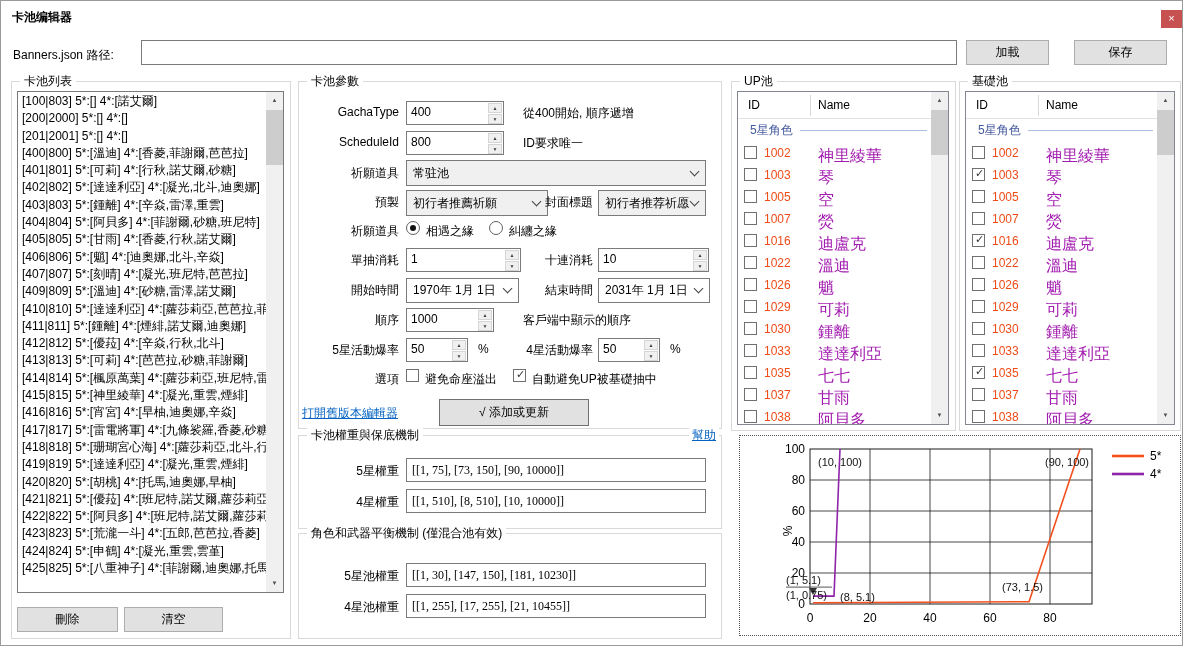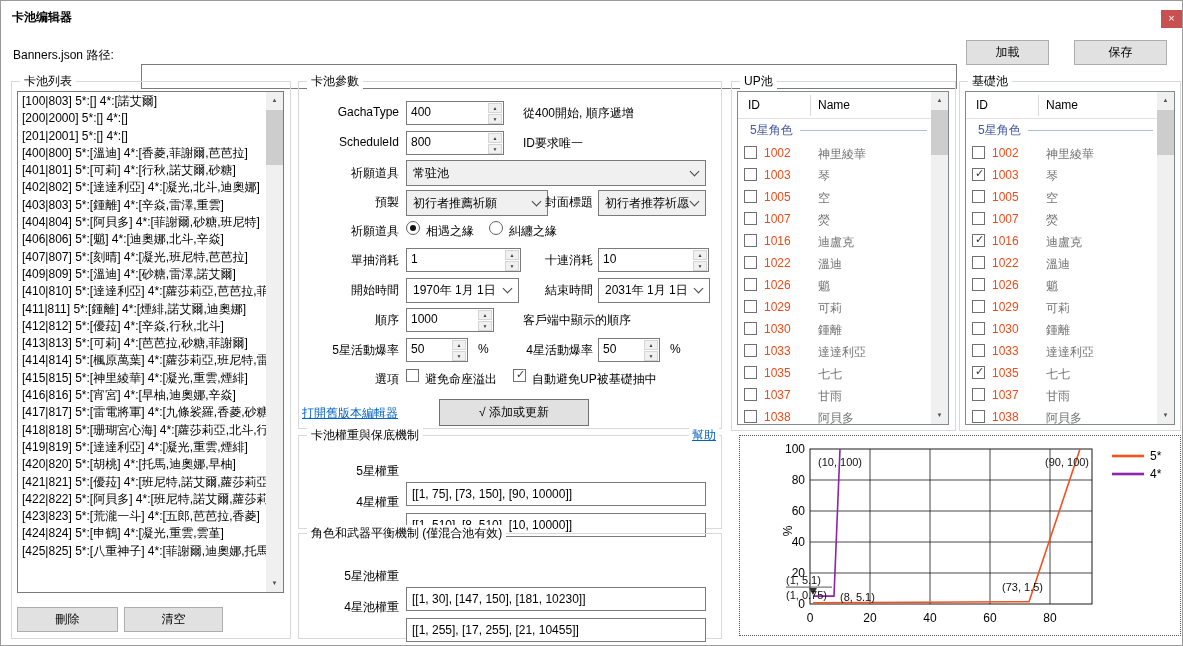--- a/index.html
+++ b/index.html
@@ -8,21 +8,21 @@
   .win { position:relative; width:1183px; height:646px; background:#fff; border:1px solid #9b9b9b; overflow:hidden; }
 
   
   .titlebar { position:absolute; left:0; top:0; width:100%; height:32px; background:#fff; }
   .title { position:absolute; left:11px; top:8px; font-weight:bold; font-size:12px;font-family:Liberation Mono, monospace; }
   .close-btn { position:absolute; left:1160px; top:9px; width:21px; height:18px; background:#c75050; color:#fff; font-size:11px; text-align:center; line-height:17px; cursor:default; }
 
   
   .lbl { position:absolute; font-size:12px; white-space:nowrap; }
   .lbl-r { text-align:right; }
-  .tb { position:absolute; height:25px; border:1px solid #7a7a7a; background:#fff; font-size:12px; padding:2px 5px; font-family:Liberation Sans, sans-serif;margin-top:24px; }
+  .tb { position:absolute; height:25px; border:1px solid #7a7a7a; background:#fff; font-size:12px; padding:2px 5px; font-family:Liberation Serif, serif; }
   .btn { position:absolute; background:#e1e1e1; border:1px solid #adadad; font-size:12px; font-family:inherit; text-align:center; padding:0; }
   .link { position:absolute; color:#0563c1; text-decoration:underline; cursor:pointer; white-space:nowrap; }
 
   .gb { position:absolute; border:1px solid #d9d9d9; }
   .gbt { position:absolute; top:-9px; left:8px; background:#fff; padding:0 4px; font-size:12px; white-space:nowrap; }
 
   
   .listbox { position:absolute; background:#fff; border:1px solid #7a7a7a; overflow:hidden; }
   .lb-inner { position:absolute; left:0; top:1px; right:17px; bottom:0; overflow:hidden; }
   .lb-item { padding:0 2px 0 4px; line-height:17.3px; white-space:nowrap; overflow:hidden; font-size:12px; }
@@ -58,21 +58,21 @@
   .th-name { position:absolute; left:80px; top:6px; font-size:12px; }
   .th-vline { position:absolute; left:72px; top:3px; width:1px; height:21px; background:#d9d9d9; }
   .th-hline { position:absolute; left:0; top:26px; right:17px; height:1px; background:#e2e2e2; }
   .tbl-body { position:absolute; left:0; top:27px; right:17px; bottom:0; overflow:hidden; }
   .tbl-grp { height:23px; display:flex; align-items:center; padding-left:12px; }
   .tbl-grp span { color:#44599e; font-size:12px; white-space:nowrap; }
   .tbl-grp i { flex:1; height:1px; background:#a9bfe2; margin:0 4px 0 7px; }
   .tbl-row { position:relative; height:22px; }
   .tbl-row .cbx { position:absolute; left:6px; top:4px; }
   .tbl-row .cid { position:absolute; left:26px; top:4px; color:#ee4b18; font-size:12px; }
-  .tbl-row .cname { position:absolute; left:80px; top:4px; color:#737373; font-size:12px; white-space:nowrap; }
+  .tbl-row .cname { position:absolute; left:80px; top:4px; color:#a21caf; font-size:16px; white-space:nowrap; }
 
   
   .chart-panel { position:absolute; left:738px; top:434px; width:442px; height:201px; background:#fff; border:1px dotted #555; }
   .tick { font-size:12px; fill:#000; font-family:"Liberation Sans","DejaVu Sans",sans-serif; }
   .ann { font-size:11px; fill:#111; font-family:"Liberation Sans","DejaVu Sans",sans-serif; }
 </style>
 </head>
 <body>
 
 <div class="win">
@@ -93,20 +93,21 @@
   <div class="listbox" style="left:16px;top:90px;width:267px;height:502px;">
     <div class="lb-inner" id="poolList">
         <div class="lb-item">[100|803] 5*:[] 4*:[諾艾爾]</div>
         <div class="lb-item">[200|2000] 5*:[] 4*:[]</div>
         <div class="lb-item">[201|2001] 5*:[] 4*:[]</div>
         <div class="lb-item">[400|800] 5*:[溫迪] 4*:[香菱,菲謝爾,芭芭拉]</div>
         <div class="lb-item">[401|801] 5*:[可莉] 4*:[行秋,諾艾爾,砂糖]</div>
         <div class="lb-item">[402|802] 5*:[達達利亞] 4*:[凝光,北斗,迪奧娜]</div>
         <div class="lb-item">[403|803] 5*:[鍾離] 4*:[辛焱,雷澤,重雲]</div>
         <div class="lb-item">[404|804] 5*:[阿貝多] 4*:[菲謝爾,砂糖,班尼特]</div>
+        <div class="lb-item">[405|805] 5*:[甘雨] 4*:[香菱,行秋,諾艾爾]</div>
         <div class="lb-item">[406|806] 5*:[魈] 4*:[迪奧娜,北斗,辛焱]</div>
         <div class="lb-item">[407|807] 5*:[刻晴] 4*:[凝光,班尼特,芭芭拉]</div>
         <div class="lb-item">[409|809] 5*:[溫迪] 4*:[砂糖,雷澤,諾艾爾]</div>
         <div class="lb-item">[410|810] 5*:[達達利亞] 4*:[蘿莎莉亞,芭芭拉,菲謝爾]</div>
         <div class="lb-item">[411|811] 5*:[鍾離] 4*:[煙緋,諾艾爾,迪奧娜]</div>
         <div class="lb-item">[412|812] 5*:[優菈] 4*:[辛焱,行秋,北斗]</div>
         <div class="lb-item">[413|813] 5*:[可莉] 4*:[芭芭拉,砂糖,菲謝爾]</div>
         <div class="lb-item">[414|814] 5*:[楓原萬葉] 4*:[蘿莎莉亞,班尼特,雷澤]</div>
         <div class="lb-item">[415|815] 5*:[神里綾華] 4*:[凝光,重雲,煙緋]</div>
         <div class="lb-item">[416|816] 5*:[宵宮] 4*:[早柚,迪奧娜,辛焱]</div>

